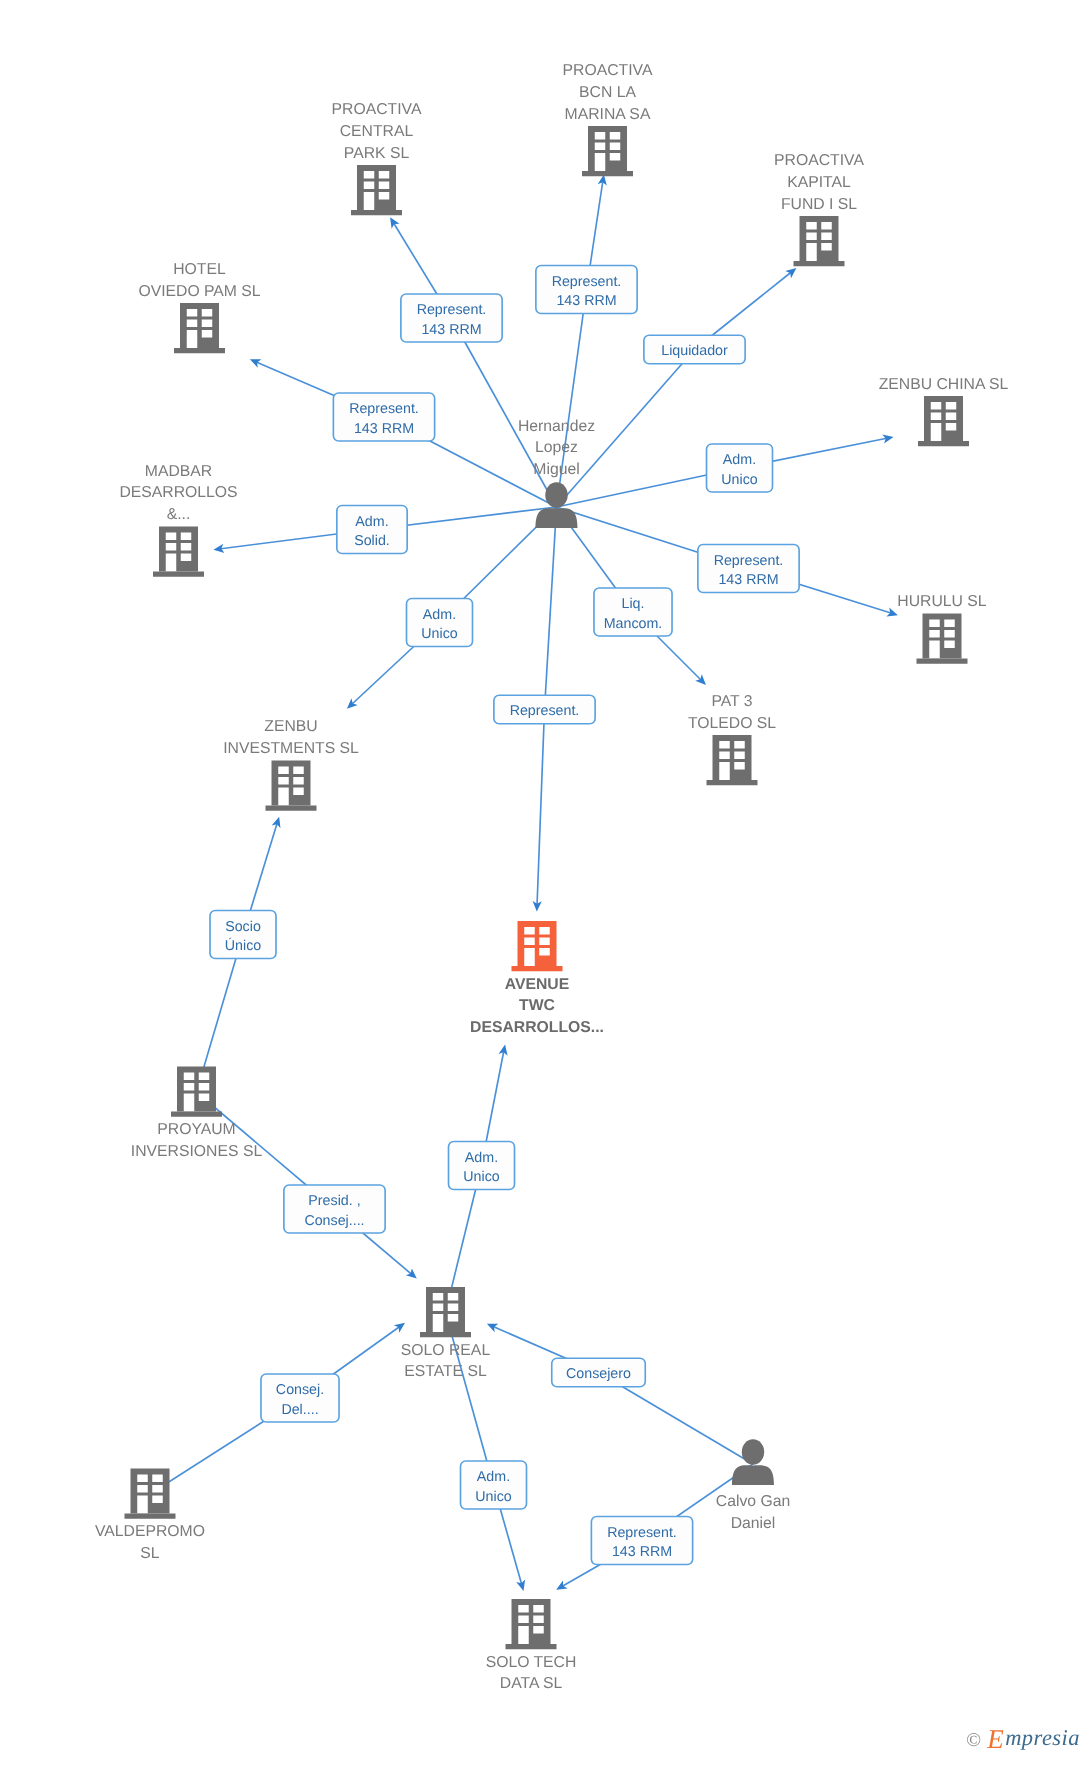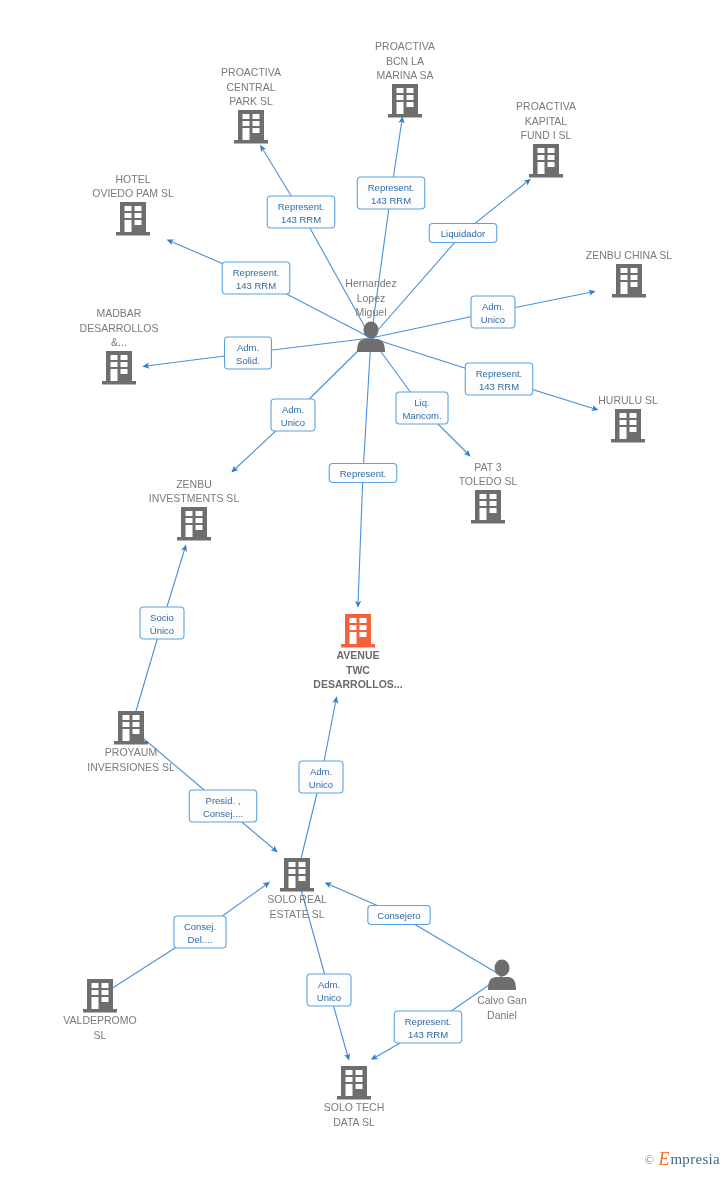--- a/index.html
+++ b/index.html
@@ -65,20 +65,21 @@
   }
   #watermark .wm-e {
     color: #f0712e;
     font-size: 18px;
     font-style: italic;
     font-family: "Liberation Serif", serif;
   }
   #watermark .wm-rest {
     color: #3d6b8e;
     font-size: 15px;
+    font-style: italic;
     letter-spacing: 0.3px;
     margin-left: -3px;
   }
 </style>
 </head>
 <body>
 
 <svg id="graph-canvas" viewBox="0 0 728 1180" xmlns="http://www.w3.org/2000/svg">
   <defs>
     <marker id="arrowhead" markerWidth="7" markerHeight="7" refX="3" refY="3.2" orient="auto" markerUnits="strokeWidth">

